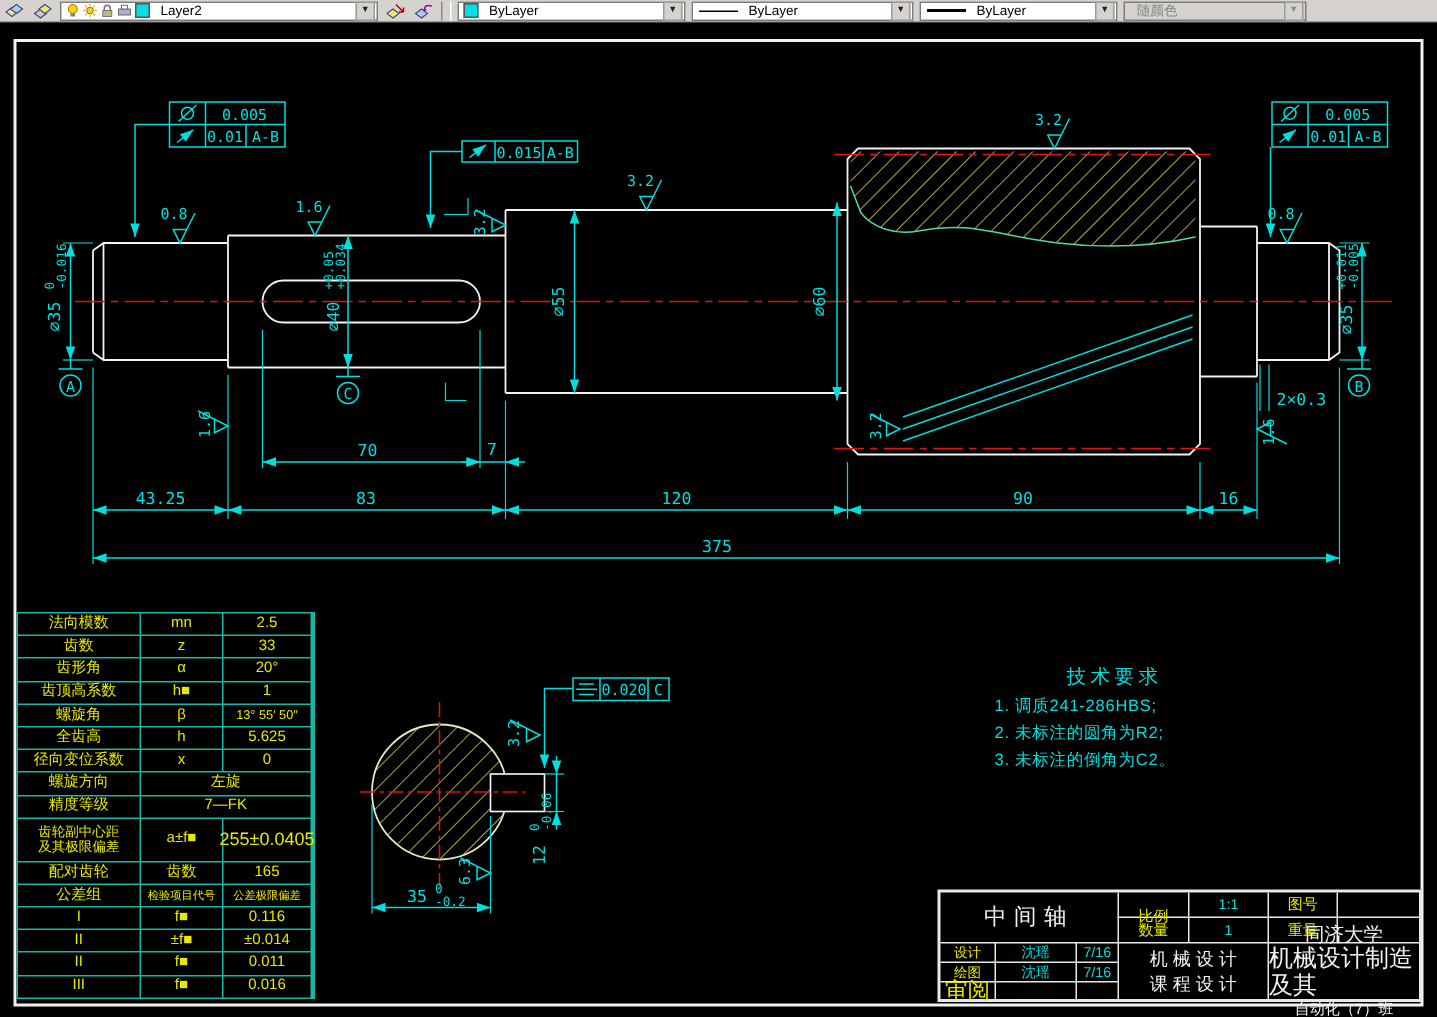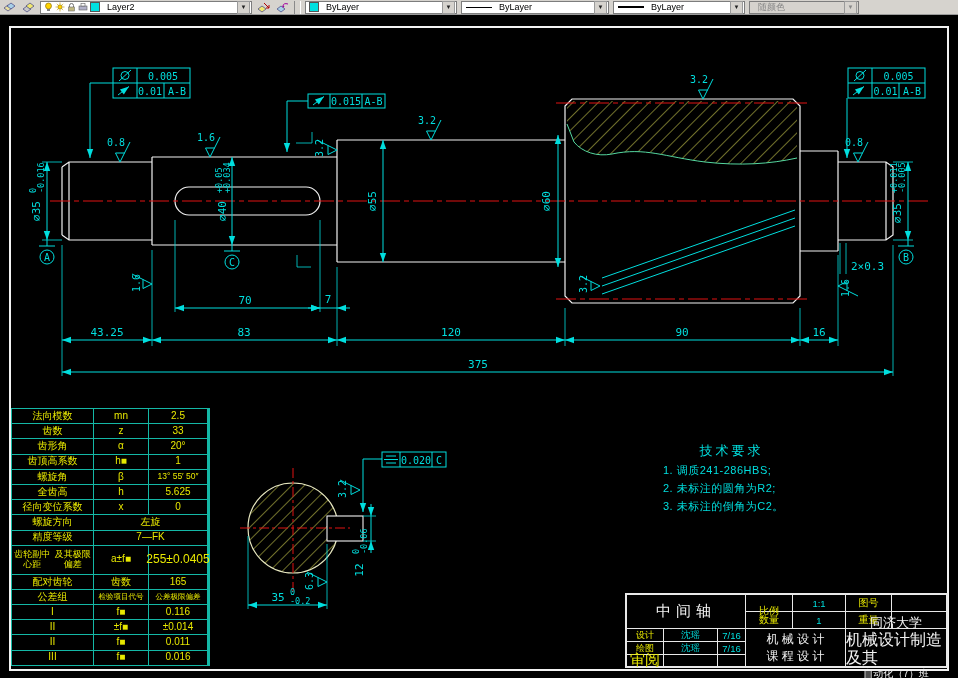--- a/index.html
+++ b/index.html
@@ -33,24 +33,24 @@
   text.s{font-size:8.5px;text-anchor:start;}
   text.f{fill:#00dede;font-family:"DejaVu Sans Mono",monospace;font-size:10px;text-anchor:middle;}
   
   .gtable{position:absolute;left:11px;top:408px;width:197px;
           display:grid;grid-template-columns:81px 54px 58px;
           grid-template-rows:repeat(9,14.2px) 28px repeat(6,14.2px);
           gap:1px;padding:1px;background:#14b8a6;border:0;}
   .tc{background:#000;color:#e8e800;font-size:10px;display:flex;align-items:center;
       justify-content:center;text-align:center;line-height:1.05;}
   .tc.sm{font-size:7.5px;}
-  .tc.two{flex-direction:row;font-size:9px;}
+  .tc.two{flex-direction:column;font-size:9px;}
   
   .tech{position:absolute;left:663px;top:442px;color:#00dede;}
-  .tech .tt{display:block;font-size:13px;margin-left:16px;letter-spacing:3px;text-align:center;}
+  .tech .tt{display:block;font-size:13px;margin-left:48px;letter-spacing:3px;}
   .tech .ti{display:block;font-size:11px;margin-top:3px;letter-spacing:0.5px;}
   
   .tblock{position:absolute;left:625px;top:593px;width:319px;height:71px;
           border:2px solid #e8e8e8;background:#000;}
   .tbl-line{position:absolute;background:#e8e8e8;}
   .tbc{position:absolute;display:flex;align-items:center;justify-content:center;
        color:#e8e800;font-size:10px;box-sizing:border-box;}
   .tbc.cy{color:#00dede;font-size:9.5px;}
   .tbc.wh{color:#f2f2f2;}
 </style>
@@ -123,21 +123,21 @@
     <div class="dd" style="width:148px">
       <span class="ltline"></span>
       <span class="txt">ByLayer</span>
       <span class="ddarrow">▼</span>
     </div>
     <div class="dd" style="width:132px">
       <span class="ltline thick"></span>
       <span class="txt">ByLayer</span>
       <span class="ddarrow">▼</span>
     </div>
-    <div class="dd disabled" style="width:110px">
+    <div class="dd disabled" style="width:122px">
       <span class="txt">随颜色</span>
       <span class="ddarrow" style="color:#888">▼</span>
     </div>
   </div>
 
   <div class="canvas">
   <svg width="958" height="663" viewBox="0 15 958 663">
     <defs>
       <pattern id="hatch" patternUnits="userSpaceOnUse" width="9" height="9" patternTransform="rotate(45)">
         <line x1="0" y1="0" x2="0" y2="9" stroke="#dddd55" stroke-width="1"></line>

